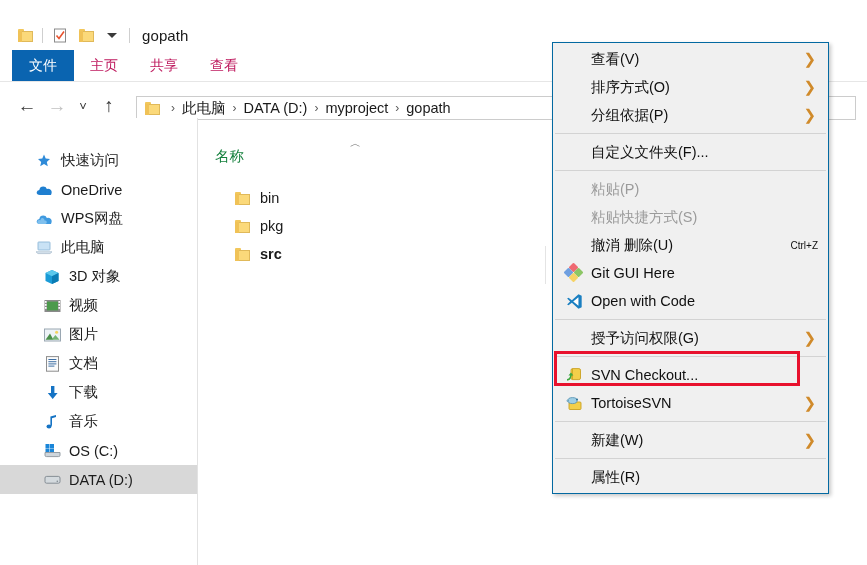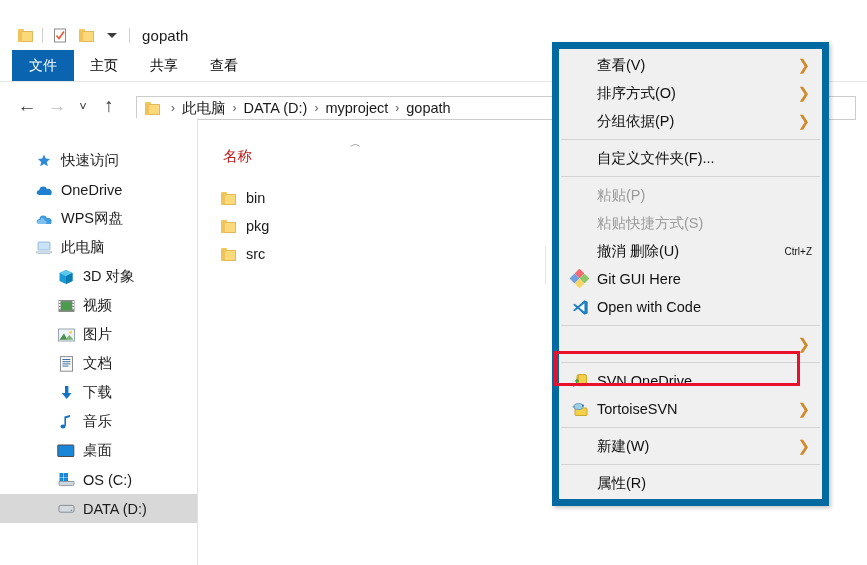--- a/index.html
+++ b/index.html
@@ -60,21 +60,21 @@
   }
 
   
   .ribbon {
     position: absolute; left: 0; top: 30px; width: 867px; height: 31px;
     background: #ffffff;
     display: flex; align-items: stretch;
   }
   .tab {
     display: flex; align-items: center; justify-content: center;
-    font-size: 14px; color: #000000;
+    font-size: 14px; color: #be185d;
     padding: 0 16px; height: 31px;
   }
   .tab.file {
     background: #0a64b0; color: #ffffff; min-width: 62px;
     margin-left: 12px;
   }
   .ribbon-underline {
     position: absolute; left: 0; top: 61px; width: 867px; height: 1px;
     background: #e6e6e6;
   }
@@ -107,58 +107,58 @@
   .sidebar {
     position: absolute; left: 0; top: 98px; width: 198px; height: 455px;
     background: #ffffff; border-right: 1px solid #e2e2e2;
     padding-top: 28px;
   }
   .side-item {
     height: 29px; display: flex; align-items: center;
     padding-left: 34px; font-size: 14.5px; color: #1c1c1c;
     white-space: nowrap;
   }
-  .side-item.indent { padding-left: 56px; }
+  .side-item.indent { padding-left: 42px; }
   .side-item.selected { background: #d8d8d8; }
   .side-ico {
     width: 20px; height: 18px; margin-right: 7px;
     display: flex; align-items: center; justify-content: center;
     flex: 0 0 auto;
   }
 
   
   .filelist {
     position: absolute; left: 199px; top: 110px; width: 668px; height: 455px;
     background: #ffffff;
   }
   .sortcaret {
     position: absolute; left: 151px; top: 6px;
     font-size: 11px; color: #6d6d6d; font-family: "DejaVu Sans", sans-serif;
   }
   .colhdr {
-    position: absolute; left: 24px; top: 17px;
-    font-size: 14.5px; color: #b91c1c;
+    position: absolute; left: 16px; top: 17px;
+    font-size: 14.5px; color: #15803d;
   }
   .colsplit {
     position: absolute; left: 346px; top: 116px; width: 1px; height: 38px;
     background: #e4e4e4;
   }
   .frow {
-    position: absolute; left: 22px; height: 24px;
+    position: absolute; left: 36px; height: 24px;
     display: flex; align-items: center;
   }
   .frow .fname {
     font-size: 14.5px; color: #1a1a1a; margin-left: 10px;
   }
 
   
   .ctxmenu {
     position: absolute; left: 552px; top: 22px; width: 277px;
     background: #f0f0f0;
-    border: 7px solid #0369a1;
+    border: 1px solid #0369a1;
     box-shadow: 2px 2px 4px rgba(0,0,0,0.22);
     padding: 2px 0;
   }
   .mi {
     position: relative; height: 28px;
     display: flex; align-items: center;
     font-size: 14.5px; color: #101010;
     padding-left: 38px; padding-right: 10px;
     white-space: nowrap;
   }
@@ -373,28 +373,20 @@
     <div class="side-item indent">
       <span class="side-ico">
         <svg width="14" height="16" viewBox="0 0 14 16">
           <path d="M5.4 12.4 L5.4 2.4 L11 1 L11 3 L7 4.2 L7 11.6 Z" fill="#1573c4"></path>
           <ellipse cx="4" cy="12.6" rx="2.5" ry="2" fill="#1573c4"></ellipse>
         </svg>
       </span>
       <span>音乐</span>
     </div>
 
-    <div class="side-item indent">
-      <span class="side-ico">
-        <svg width="18" height="14" viewBox="0 0 18 14">
-          <rect x="0.8" y="1" width="16" height="11.5" rx="0.6" fill="#1a86d9" stroke="#4a4a4a" stroke-width="1"></rect>
-        </svg>
-      </span>
-      <span>桌面</span>
-    </div>
 
     <div class="side-item indent">
       <span class="side-ico">
         <svg width="19" height="15" viewBox="0 0 19 15">
           <path d="M2 9.5 L17 9.5 L17 12.4 Q17 13.6 15.4 13.6 L3.6 13.6 Q2 13.6 2 12.4 Z" fill="#cfd6dc" stroke="#8b949c" stroke-width="0.9"></path>
           <rect x="2.5" y="1" width="4" height="4" fill="#1a86d9"></rect>
           <rect x="7" y="1" width="4" height="4" fill="#1a86d9"></rect>
           <rect x="2.5" y="5.4" width="4" height="3.6" fill="#1a86d9"></rect>
           <rect x="7" y="5.4" width="4" height="3.6" fill="#1a86d9"></rect>
         </svg>
@@ -427,21 +419,21 @@
       <span class="fname">bin</span>
     </div>
     <div class="frow" style="top:84px;">
       <span class="folder">
           <i class="f1"></i>
           <i class="f2"></i>
           <i class="f3"></i>
         </span>
       <span class="fname">pkg</span>
     </div>
-    <div class="frow" style="top:112px;">
+    <div class="frow" style="top:112px;font-weight:bold;">
       <span class="folder">
           <i class="f1"></i>
           <i class="f2"></i>
           <i class="f3"></i>
         </span>
       <span class="fname">src</span>
     </div>
   </div>
 
   <div class="ctxmenu">
@@ -502,34 +494,35 @@
           <path d="M13.2 1.2 L16.6 2.9 L16.6 15.1 L13.2 16.8 L6.2 10.3 L2.6 13 L1.2 12.1 L4.4 9 L1.2 5.9 L2.6 5 L6.2 7.7 Z" fill="#1a7fc1"></path>
           <path d="M13.2 4.6 L13.2 13.4 L7.6 9 Z" fill="#ffffff"></path>
         </svg>
       </span>
       <span>Open with Code</span>
     </div>
 
     <div class="msep"></div>
 
     <div class="mi">
+      <span>授予访问权限(G)</span>
       <span class="chev">❯</span>
     </div>
 
     <div class="msep"></div>
 
     <div class="mi">
       <span class="mico">
         <svg width="17" height="16" viewBox="0 0 17 16">
           <rect x="5" y="1.6" width="9.5" height="11" rx="1.6" fill="#f3cf4a" stroke="#c9a020" stroke-width="0.9"></rect>
           <path d="M6.5 1.6 L6.5 12.6" stroke="#c9a020" stroke-width="0.8"></path>
           <path d="M1 12 Q3.5 12 4.2 8.6 L2.4 8.6 L5 5.6 L7.4 8.6 L5.7 8.6 Q4.8 13.8 1 13.8 Z" fill="#3fa93f"></path>
         </svg>
       </span>
-      <span>SVN OneDrive...</span>
+      <span>SVN Checkout...</span>
     </div>
 
     <div class="mi">
       <span class="mico">
         <svg width="17" height="15" viewBox="0 0 17 15">
           <rect x="3" y="6" width="12" height="7.5" rx="1" fill="#f3cf4a" stroke="#c9a020" stroke-width="0.9"></rect>
           <ellipse cx="6.5" cy="4.6" rx="4.6" ry="3" fill="#9fcfe6" stroke="#5f97b5" stroke-width="0.9"></ellipse>
           <path d="M1.4 5.6 Q0.2 5 1.2 4.2 Q2.2 3.6 2.8 4.6 Z" fill="#9fcfe6" stroke="#5f97b5" stroke-width="0.7"></path>
           <circle cx="11" cy="3.4" r="1" fill="#2f6f96"></circle>
         </svg>

